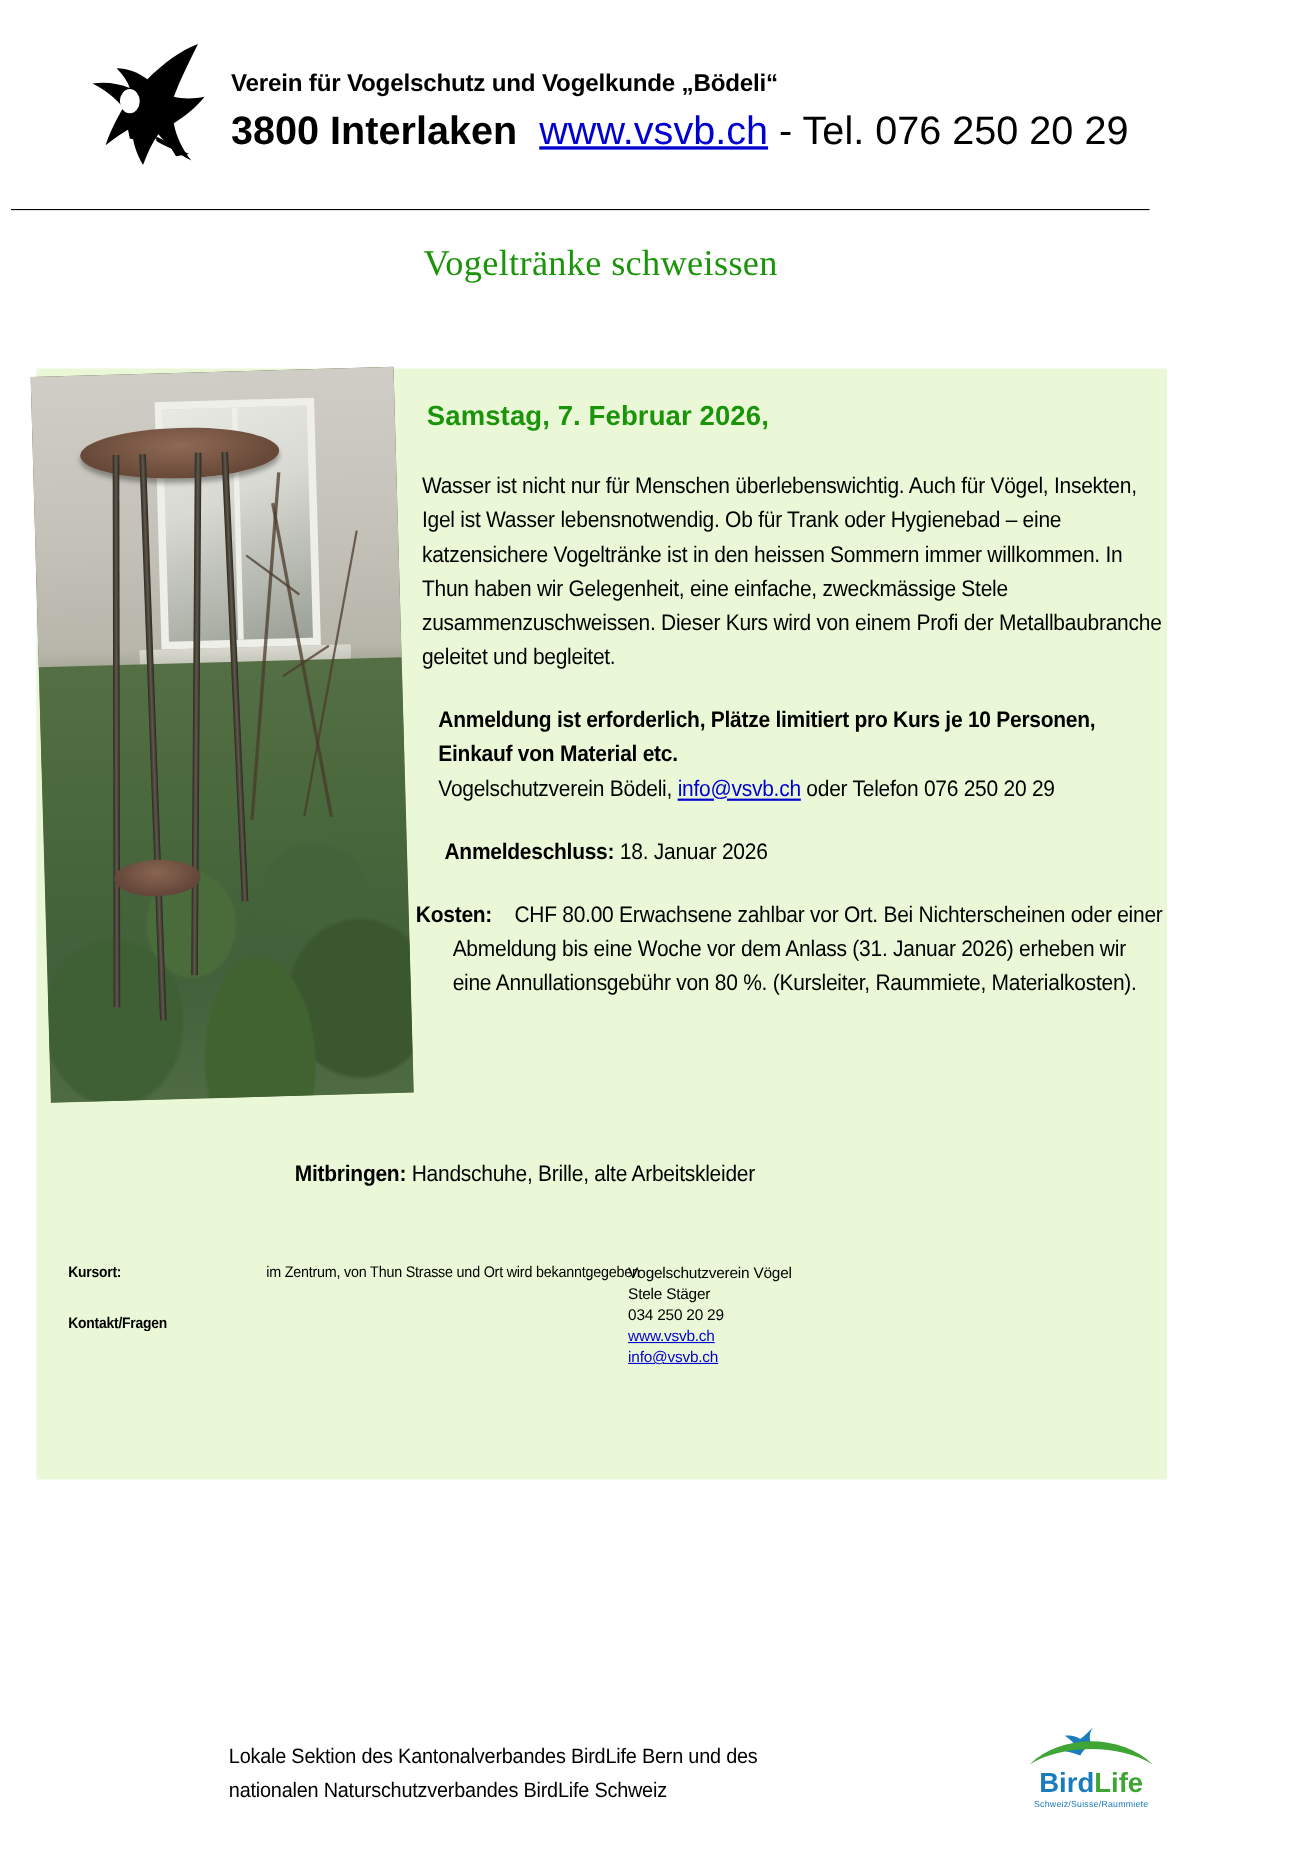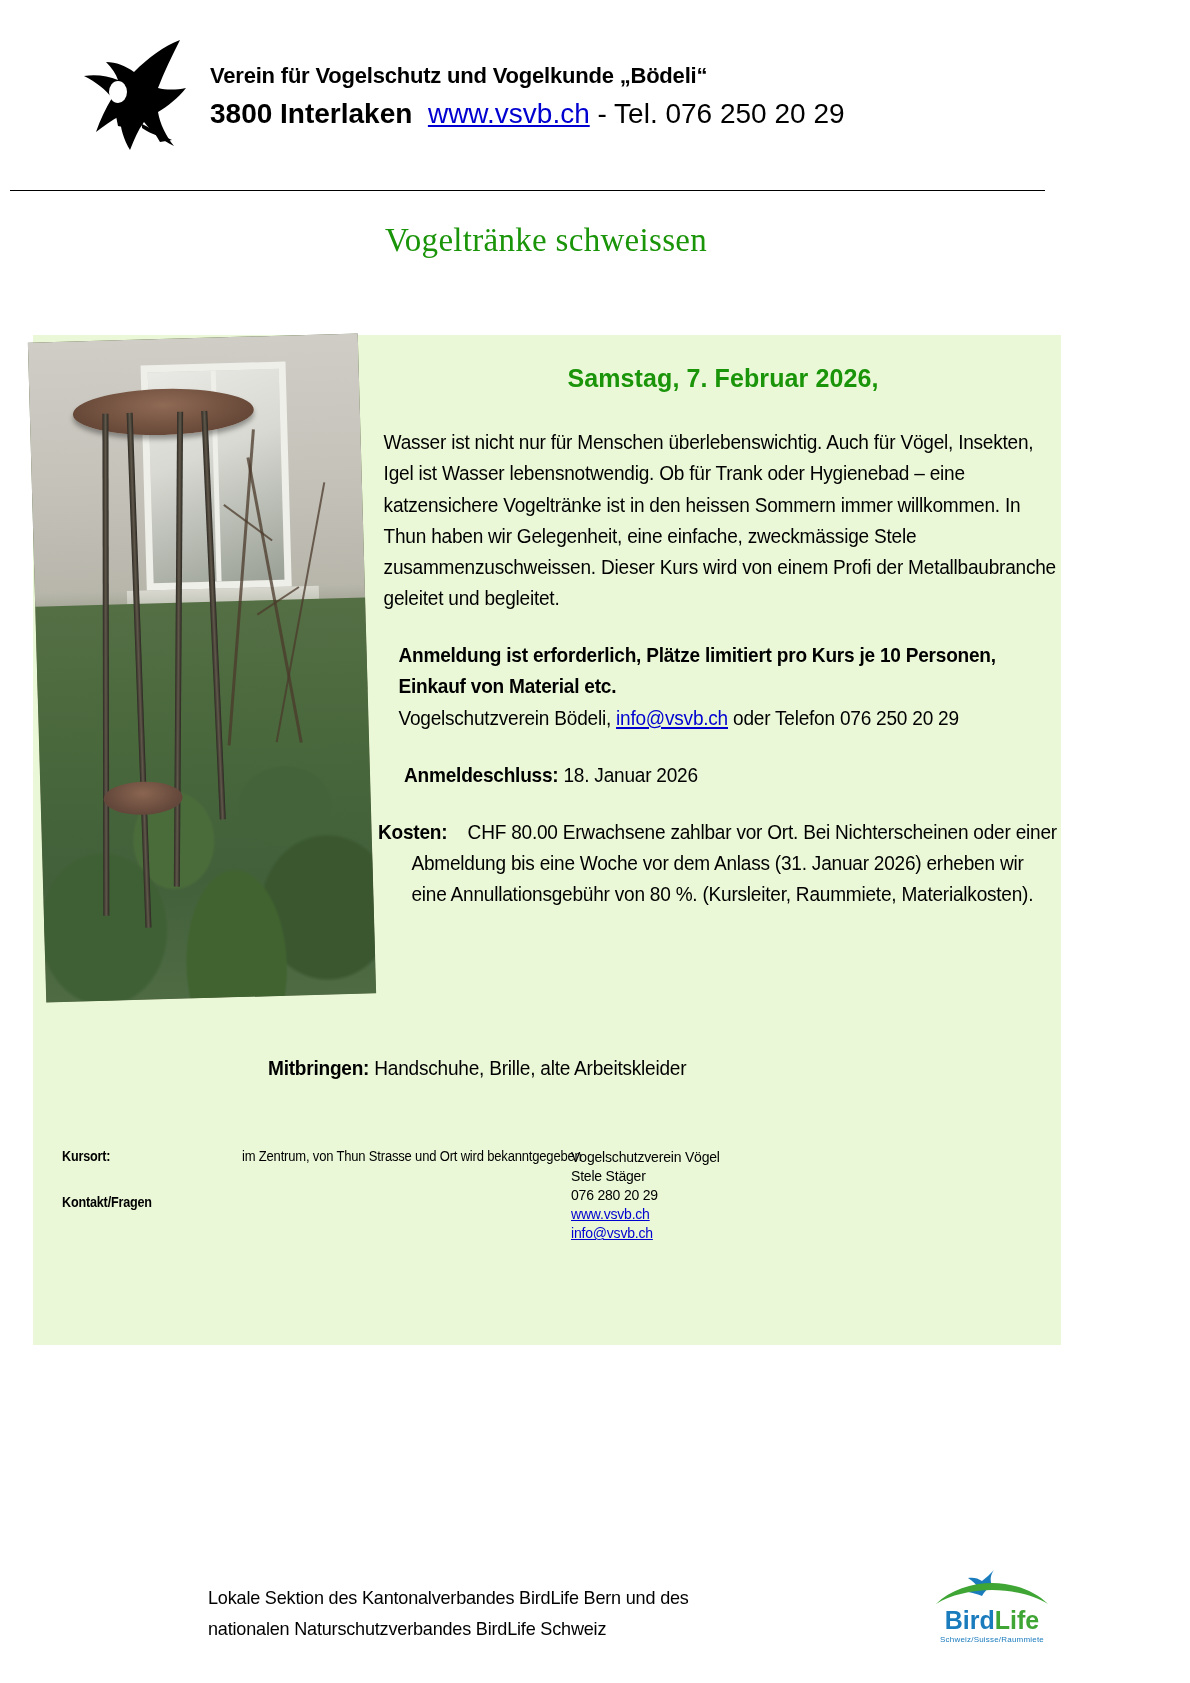--- a/index.html
+++ b/index.html
@@ -49,21 +49,21 @@
   .header-line1 {
     font-family: "Liberation Sans", sans-serif;
     font-weight: bold;
     font-size: 22px;
     letter-spacing: -0.2px;
     white-space: nowrap;
     line-height: 1.25;
   }
   .header-line2 {
     font-family: "Liberation Sans", sans-serif;
-    font-size: 28px;
+    font-size: 36px;
     white-space: nowrap;
     line-height: 1.25;
     margin-top: 6px;
   }
   .header-line2 .bold { font-weight: bold; }
   .link {
     color: #0000d0;
     text-decoration: underline;
   }
 
@@ -184,21 +184,20 @@
   
   .content {
     position: absolute;
     left: 378px;
     top: 360px;
     width: 680px;
     font-family: "Liberation Sans Narrow", "Liberation Sans", sans-serif;
   }
 
   .date-head {
-    text-align: center;
     color: #1a9409;
     font-size: 25px;
     font-weight: bold;
     line-height: 1.45;
     letter-spacing: 0.1px;
     margin-left: 10px;
     margin-bottom: 30px;
     font-family: "Liberation Sans", sans-serif;
   }
 
@@ -396,21 +395,21 @@
     <div class="info-row kursort">
       <div class="info-label">Kursort:</div>
       <div class="info-value">im Zentrum, von Thun Strasse und Ort wird bekanntgegeben</div>
     </div>
 
     <div class="info-row">
       <div class="info-label">Kontakt/Fragen</div>
       <div class="contact-col">
         <div>Vogelschutzverein Vögel</div>
         <div>Stele Stäger</div>
-        <div> 076 280 20 29</div>
+        <div> 034 250 20 29</div>
         <div><a class="link" href="#">www.vsvb.ch</a></div>
         <div><a class="link" href="#">info@vsvb.ch</a></div>
       </div>
     </div>
 
   </div>
 
   <div class="footer-text">
     <div>Lokale Sektion des Kantonalverbandes BirdLife Bern und des</div>
     <div>nationalen Naturschutzverbandes BirdLife Schweiz</div>

